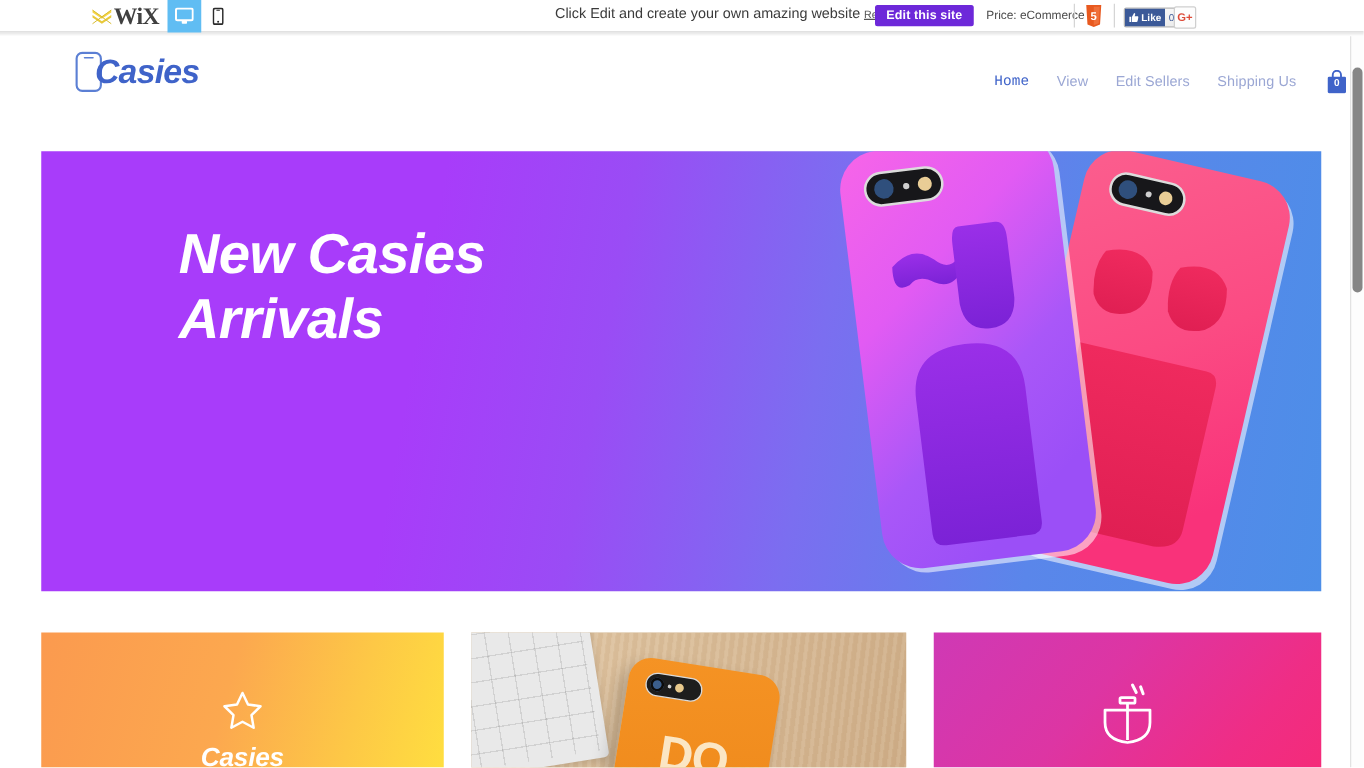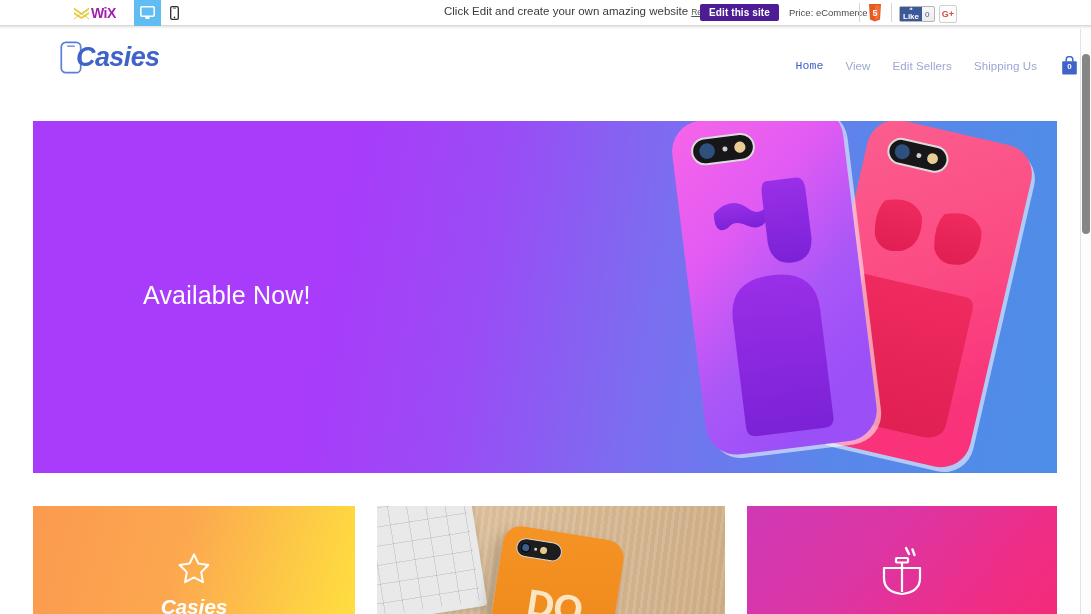--- a/index.html
+++ b/index.html
@@ -41,25 +41,25 @@
     display: flex;
     align-items: center;
     height: 18px;
   }
   .wix-logo-mark {
     width: 17px; height: 13px;
     margin-right: 1px;
     display: block;
   }
   .wix-wordmark {
-    font-family: Liberation Sans, sans-serif;
-    font-weight: bold;
-    font-size: 14px;
+    font-family: Liberation Serif, serif;
+    font-weight: bold;
+    font-size: 19px;
     letter-spacing: -0.5px;
-    color: #a21caf;
+    color: #404040;
     line-height: 13px;
   }
   .device-toggle {
     position: absolute;
     left: 134px; top: 0;
     height: 26px;
     display: flex;
     align-items: stretch;
   }
   .device-btn {
@@ -81,21 +81,21 @@
     font-size: 8.5px;
     color: #555;
     text-decoration: underline;
     margin-left: 3px;
     cursor: pointer;
   }
   .edit-site-btn {
     position: absolute;
     left: 700px; top: 4px;
     width: 79px; height: 17px;
-    background: #4c1d95;
+    background: #6d28d9;
     border-radius: 2px;
     color: #fff;
     font-size: 10px;
     font-weight: bold;
     display: flex;
     align-items: center;
     justify-content: center;
     cursor: pointer;
     letter-spacing: 0.1px;
   }
@@ -133,21 +133,20 @@
   .fb-like-blue {
     background: #3b5998;
     color: #fff;
     height: 14px;
     display: flex;
     align-items: center;
     padding: 0 3px;
     font-size: 8px;
     font-weight: bold;
     gap: 2px;
-    flex-direction: column;
   }
   .fb-like-count {
     font-size: 8px;
     color: #3b5998;
     padding: 0 2px 0 3px;
   }
   .gplus-btn {
     position: absolute;
     left: 939px; top: 5px;
     width: 16px; height: 16px;
@@ -487,21 +486,22 @@
         <svg width="17" height="19" viewBox="0 0 17 19">
           <path d="M5.2 5.5 V3.9 A3.3 3.3 0 0 1 11.8 3.9 V5.5" fill="none" stroke="#3f63c9" stroke-width="1.5"></path>
           <rect x="1.2" y="5.3" width="14.6" height="13.2" rx="1.1" fill="#3f63c9"></rect>
         </svg>
         <span class="cart-count">0</span>
       </span>
     </div>
   </div>
 
   <div class="hero">
-    <div class="hero-sub">Available Now!</div>
+    <div class="hero-title">New Casies
+Arrivals</div>
 
     <svg class="hero-cases" viewBox="0 0 430 420">
       <defs>
         <linearGradient id="caseA" x1="0" y1="0" x2="0.45" y2="1">
           <stop offset="0%" stop-color="#f765e8"></stop>
           <stop offset="38%" stop-color="#e25bf3"></stop>
           <stop offset="72%" stop-color="#a957f8"></stop>
           <stop offset="100%" stop-color="#9b4ff7"></stop>
         </linearGradient>
         <linearGradient id="caseB" x1="0" y1="0" x2="0.3" y2="1">

